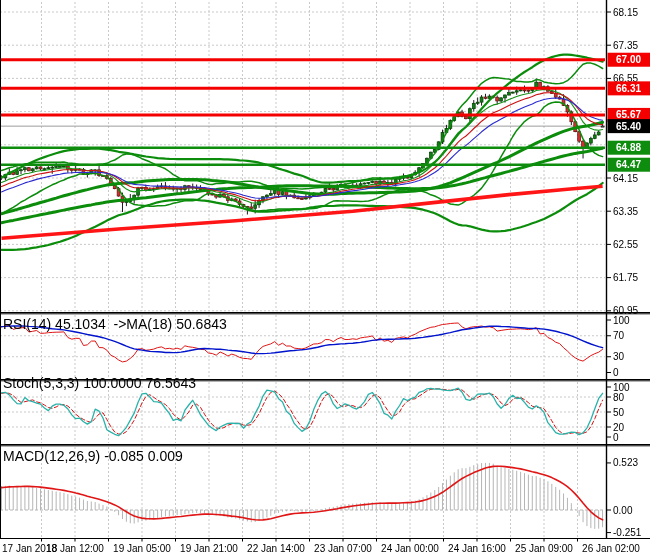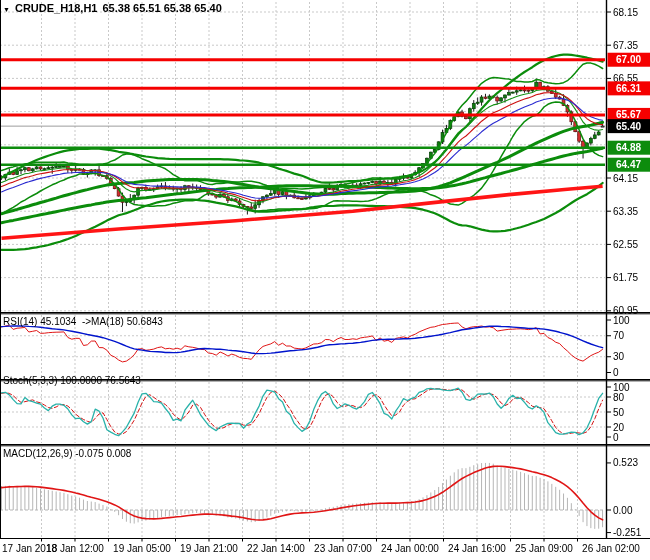--- a/index.html
+++ b/index.html
@@ -2,21 +2,21 @@
 <html><head>
 <meta charset="utf-8">
 <style>
   html,body{margin:0;padding:0;background:#fff;}
   .terminal{position:relative;width:650px;height:560px;background:#fff;overflow:hidden;
             font-family:"Liberation Sans",sans-serif;}
   .terminal svg{position:absolute;left:0;top:0;}
   .overlay{position:absolute;color:#000;white-space:pre;pointer-events:none;}
   .title-bar{left:3px;top:2px;font-size:11px;font-weight:700;display:flex;align-items:center;gap:5px;}
   .title-bar .tri{font-size:7px;line-height:1;transform:translateY(1px);}
-  .panel-label{font-size:10px;left:3px;}
+  .panel-label{font-size:14px;left:3px;}
 </style>
 </head>
 <body>
 
 <div class="terminal">
   <svg id="chart" width="650" height="560">
       <defs>
         <clipPath id="cm">
           <rect x="0" y="1" width="605" height="311"></rect>
         </clipPath>
@@ -711,22 +711,17 @@
         <text x="209" y="552" font-family="&quot;Liberation Sans&quot;,sans-serif" font-size="10" fill="#000000" text-anchor="middle">19 Jan 21:00</text>
         <text x="276" y="552" font-family="&quot;Liberation Sans&quot;,sans-serif" font-size="10" fill="#000000" text-anchor="middle">22 Jan 14:00</text>
         <text x="343" y="552" font-family="&quot;Liberation Sans&quot;,sans-serif" font-size="10" fill="#000000" text-anchor="middle">23 Jan 07:00</text>
         <text x="410" y="552" font-family="&quot;Liberation Sans&quot;,sans-serif" font-size="10" fill="#000000" text-anchor="middle">24 Jan 00:00</text>
         <text x="477" y="552" font-family="&quot;Liberation Sans&quot;,sans-serif" font-size="10" fill="#000000" text-anchor="middle">24 Jan 16:00</text>
         <text x="544" y="552" font-family="&quot;Liberation Sans&quot;,sans-serif" font-size="10" fill="#000000" text-anchor="middle">25 Jan 09:00</text>
         <text x="611" y="552" font-family="&quot;Liberation Sans&quot;,sans-serif" font-size="10" fill="#000000" text-anchor="middle">26 Jan 02:00</text>
       </g>
     </svg>
 
-  <div class="overlay title-bar">
-    <span class="tri">▼</span>
-    <span>CRUDE_H18,H1</span>
-    <span>65.38 65.51 65.38 65.40</span>
-  </div>
 
   <div class="overlay panel-label" style="top:316px">RSI(14) 45.1034  -&gt;MA(18) 50.6843</div>
   <div class="overlay panel-label" style="top:375px">Stoch(5,3,3) 100.0000 76.5643</div>
-  <div class="overlay panel-label" style="top:448px">MACD(12,26,9) -0.075 0.008</div>
+  <div class="overlay panel-label" style="top:448px">MACD(12,26,9) -0.085 0.009</div>
 </div>
 
 </body></html>

